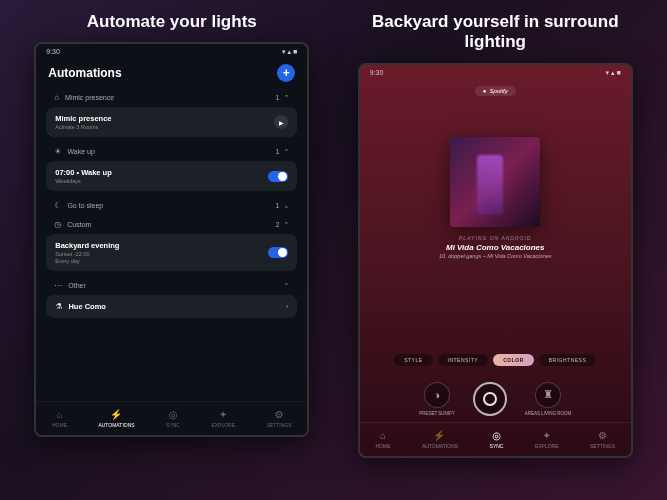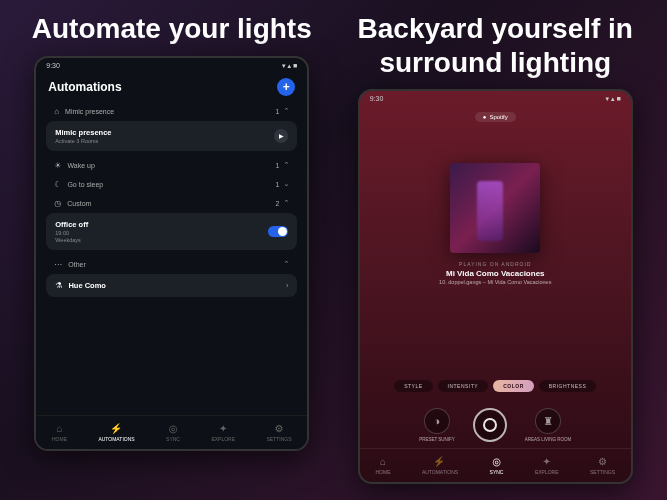--- a/index.html
+++ b/index.html
@@ -13,29 +13,29 @@
     position: relative;
   }
   .columns {
     display: flex;
     justify-content: space-around;
     padding: 12px 20px 0;
     gap: 20px;
   }
   .col { flex: 1; text-align: center; }
   .heading {
-    font-size: 28px;
+    font-size: 17px;
     font-weight: 600;
     line-height: 1.2;
     margin-bottom: 10px;
   }
   .tablet {
     width: 275px;
     height: 395px;
-    border-radius: 14px;
+    border-radius: 8px;
     border: 2px solid #333;
     margin: 0 auto;
     overflow: hidden;
     position: relative;
     box-shadow: 0 8px 30px rgba(0,0,0,0.6);
   }
   .tablet.dark { background: #0d1117; }
   .tablet.red { background: linear-gradient(180deg, #6b1b2a 0%, #4a1420 50%, #2a0a14 100%); }
   .statusbar {
     display: flex;
@@ -261,20 +261,27 @@
         <div class="section">
           <span class="sl">
               <span class="icon-dot">☀</span>
               <span>Wake up</span>
             </span>
           <span class="count">
               <span>1</span>
               <span class="chev">⌃</span>
             </span>
         </div>
+        <div class="card">
+          <div class="ci">
+            <div class="ct">07:00 • Wake up</div>
+            <div class="cs">Weekdays</div>
+          </div>
+          <div class="toggle"></div>
+        </div>
 
         <div class="section">
           <span class="sl">
               <span class="icon-dot">☾</span>
               <span>Go to sleep</span>
             </span>
           <span class="count">
               <span>1</span>
               <span class="chev">⌄</span>
             </span>
@@ -285,23 +292,23 @@
               <span class="icon-dot">◷</span>
               <span>Custom</span>
             </span>
           <span class="count">
               <span>2</span>
               <span class="chev">⌃</span>
             </span>
         </div>
         <div class="card">
           <div class="ci">
-            <div class="ct">Office off</div>
-            <div class="cs">19:00</div>
-            <div class="cs">Weekdays</div>
+            <div class="ct">Backyard evening</div>
+            <div class="cs">Sunset -22:00</div>
+            <div class="cs">Every day</div>
           </div>
           <div class="toggle"></div>
         </div>
 
         <div class="section">
           <span class="sl">
               <span class="icon-dot">⋯</span>
               <span>Other</span>
             </span>
           <span class="count">
@@ -342,21 +349,21 @@
     </div>
   </div>
 
   <div class="col">
     <div class="heading">Backyard yourself in surround lighting</div>
     <div class="tablet red">
       <div class="statusbar">
         <span>9:30</span>
         <span class="right">▾ ▴ ■</span>
       </div>
-      <div style="text-align:center;">
+      <div style="text-align:center;font-style:italic;">
         <div class="spotify-chip">
           <span>●</span>
           <span>Spotify</span>
         </div>
         <div class="album"></div>
         <div class="playing-on">PLAYING ON ANDROID</div>
         <div class="track-title">Mi Vida Como Vacaciones</div>
         <div class="track-artist">10. doppel.gangs – Mi Vida Como Vacaciones</div>
       </div>
 

